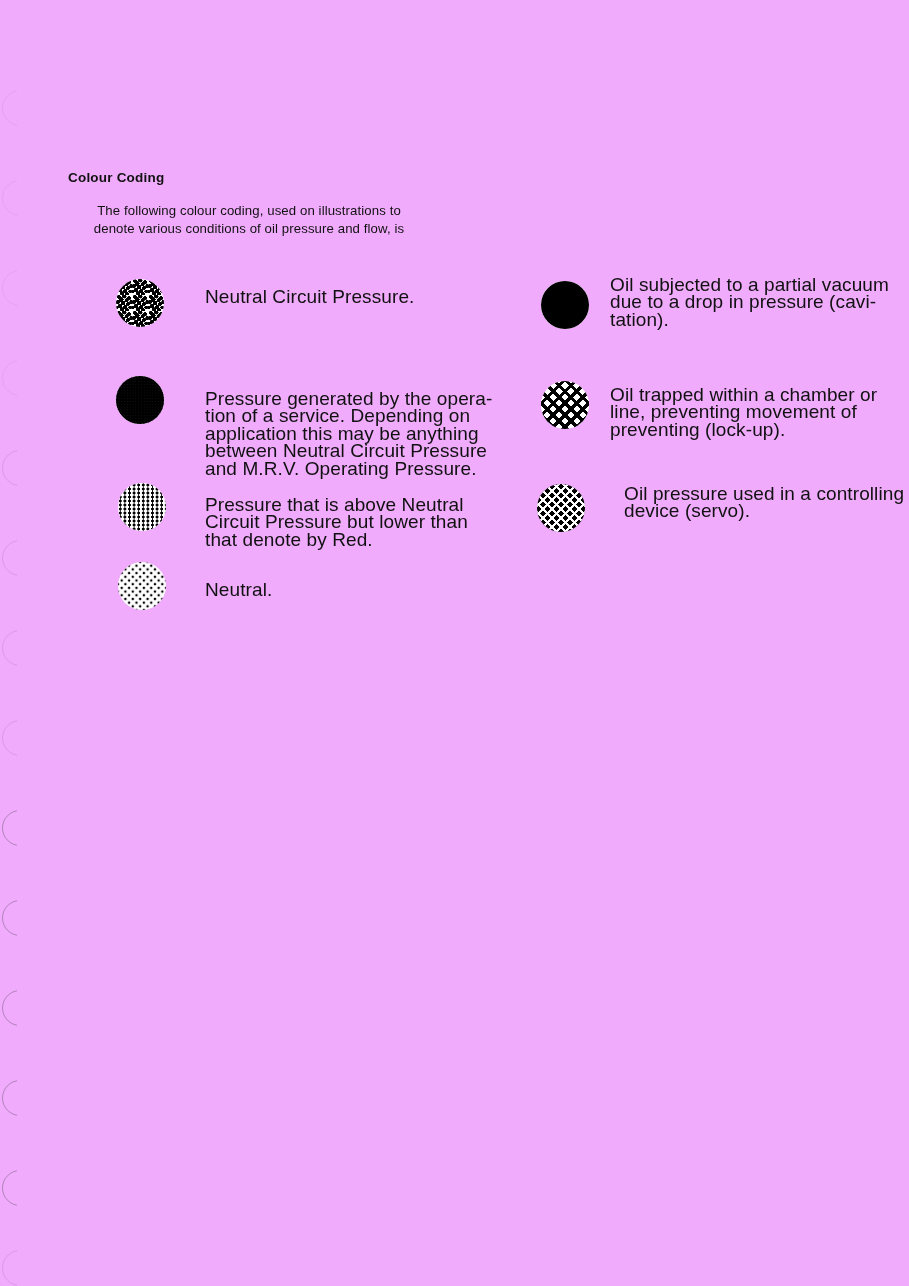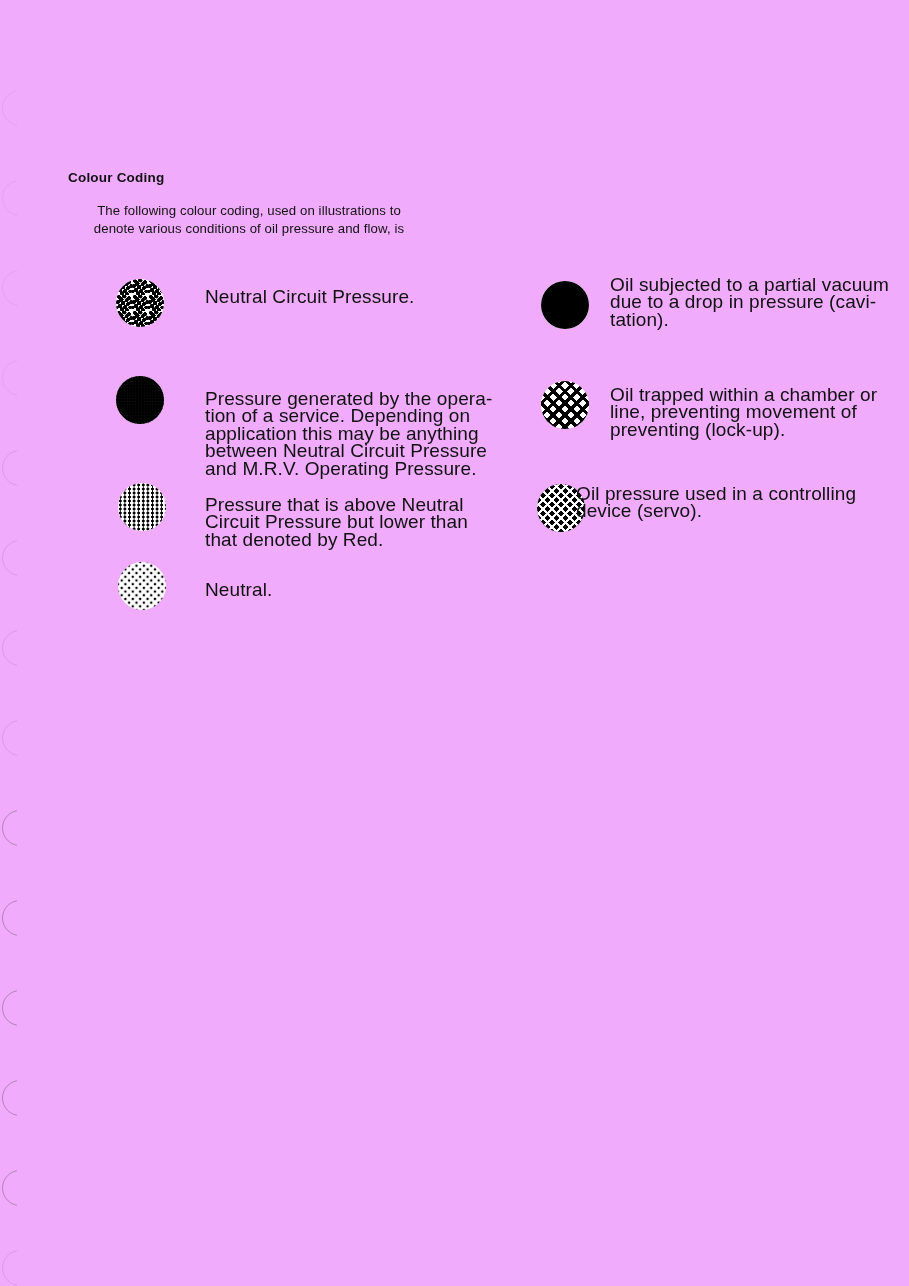--- a/index.html
+++ b/index.html
@@ -228,21 +228,21 @@
     </div>
   </div>
 
   <div class="legend-item">
     <div class="swatch" style="left:118px; top:483px">
       <div class="pat-striped-dots"></div>
     </div>
     <div class="legend-text justify" style="left:205px; top:496px; width:223px">
       <span class="ln">Pressure that is above Neutral</span>
       <span class="ln">Circuit Pressure but lower than</span>
-      <span class="ln last">that denoted by Red.</span>
+      <span class="ln last">that denote by Red.</span>
     </div>
   </div>
 
   <div class="legend-item">
     <div class="swatch" style="left:118px; top:562px">
       <div class="pat-sparse-dots"></div>
     </div>
     <div class="legend-text" style="left:205px; top:581px; width:200px">
       <span class="ln">Neutral.</span>
     </div>
@@ -267,19 +267,19 @@
       <span class="ln">Oil trapped within a chamber or</span>
       <span class="ln">line, preventing movement of</span>
       <span class="ln last">preventing (lock-up).</span>
     </div>
   </div>
 
   <div class="legend-item">
     <div class="swatch" style="left:537px; top:484px">
       <div class="pat-servo"></div>
     </div>
-    <div class="legend-text justify" style="left:576px; top:485px; width:224px">
+    <div class="legend-text justify" style="left:624px; top:485px; width:224px">
       <span class="ln">Oil pressure used in a controlling</span>
       <span class="ln last">device (servo).</span>
     </div>
   </div>
 
 </div>
 
 </body></html>

